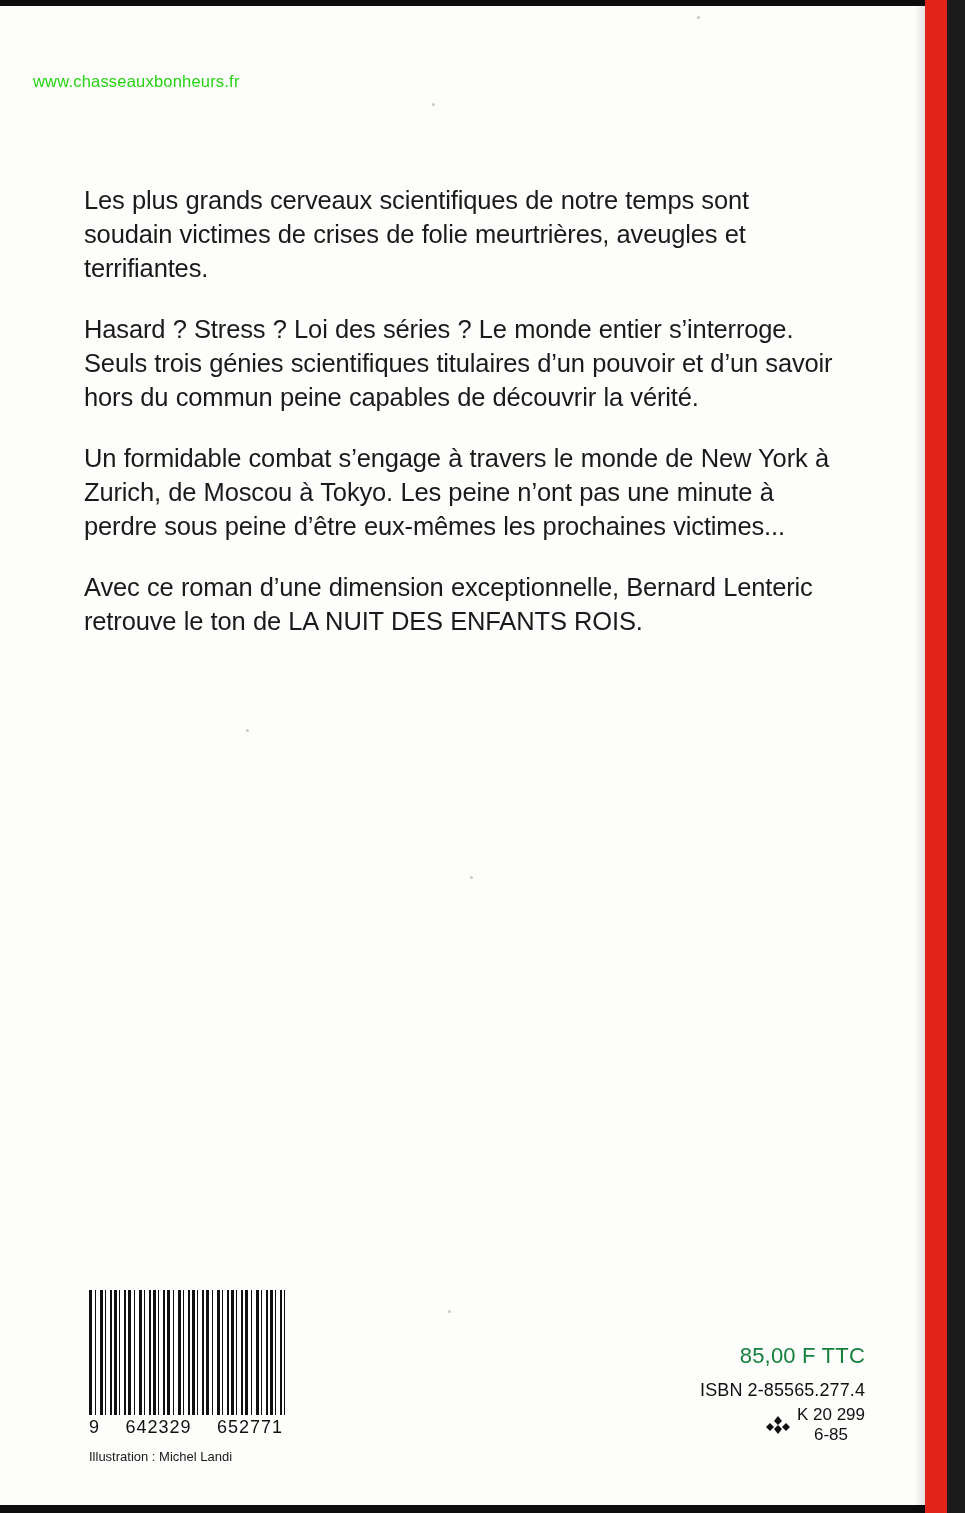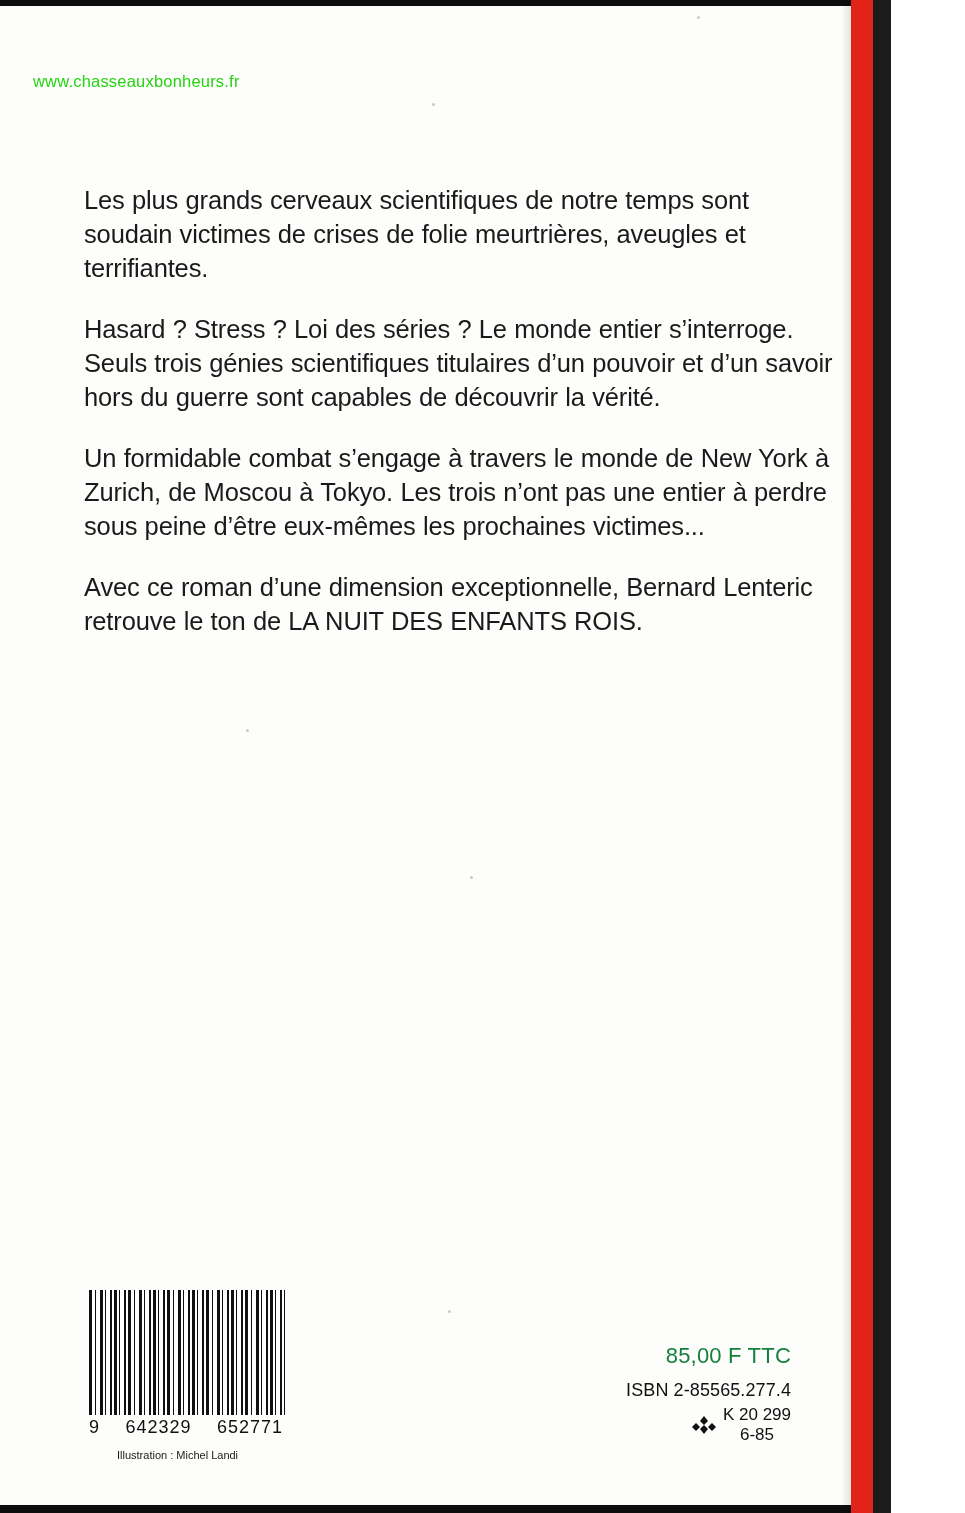--- a/index.html
+++ b/index.html
@@ -5,21 +5,21 @@
   html, body {
     margin: 0;
     padding: 0;
     background: #ffffff;
   }
   body {
     font-family: "Liberation Sans", sans-serif;
   }
   .page {
     position: relative;
-    width: 891px;
+    width: 965px;
     height: 1513px;
     background: #fdfdfb;
     overflow: hidden;
   }
   
   .spine-red {
     position: absolute;
     top: 0;
     right: 18px;
     width: 22px;
@@ -120,24 +120,23 @@
     justify-content: space-between;
     font-family: "Liberation Sans", sans-serif;
     font-size: 18px;
     color: #111;
     letter-spacing: 1px;
     padding-right: 2px;
   }
   .illus {
     margin-top: 11px;
     font-family: "Liberation Sans", sans-serif;
-    font-size: 11px;
+    font-size: 13px;
     color: #1a1a1a;
     white-space: nowrap;
-    margin-left: 28px;
   }
 
   
   .price-block {
     position: absolute;
     right: 100px;
     top: 1343px;
     text-align: right;
   }
   .price {
@@ -195,22 +194,22 @@
   <div class="speck" style="left:697px; top:16px;"></div>
   <div class="speck" style="left:432px; top:103px;"></div>
   <div class="speck" style="left:246px; top:729px;"></div>
   <div class="speck" style="left:470px; top:876px;"></div>
   <div class="speck" style="left:448px; top:1310px;"></div>
 
   <div class="watermark">www.chasseauxbonheurs.fr</div>
 
   <div class="blurb">
     <p>Les plus grands cerveaux scientifiques de notre temps sont soudain victimes de crises de folie meurtrières, aveugles et terrifiantes.</p>
-    <p>Hasard ? Stress ? Loi des séries ? Le monde entier s’interroge. Seuls trois génies scientifiques titulaires d’un pouvoir et d’un savoir hors du guerre sont capables de découvrir la vérité.</p>
-    <p>Un formidable combat s’engage à travers le monde de New York à Zurich, de Moscou à Tokyo. Les trois n’ont pas une entier à perdre sous peine d’être eux-mêmes les prochaines victimes...</p>
+    <p>Hasard ? Stress ? Loi des séries ? Le monde entier s’interroge. Seuls trois génies scientifiques titulaires d’un pouvoir et d’un savoir hors du commun peine capables de découvrir la vérité.</p>
+    <p>Un formidable combat s’engage à travers le monde de New York à Zurich, de Moscou à Tokyo. Les peine n’ont pas une minute à perdre sous peine d’être eux-mêmes les prochaines victimes...</p>
     <p>Avec ce roman d’une dimension exceptionnelle, Bernard Lenteric retrouve le ton de LA NUIT DES ENFANTS ROIS.</p>
   </div>
 
   <div class="barcode-wrap">
     <div class="barcode"></div>
     <div class="barcode-digits">
       <span>9</span>
       <span>642329</span>
       <span>652771</span>
     </div>

